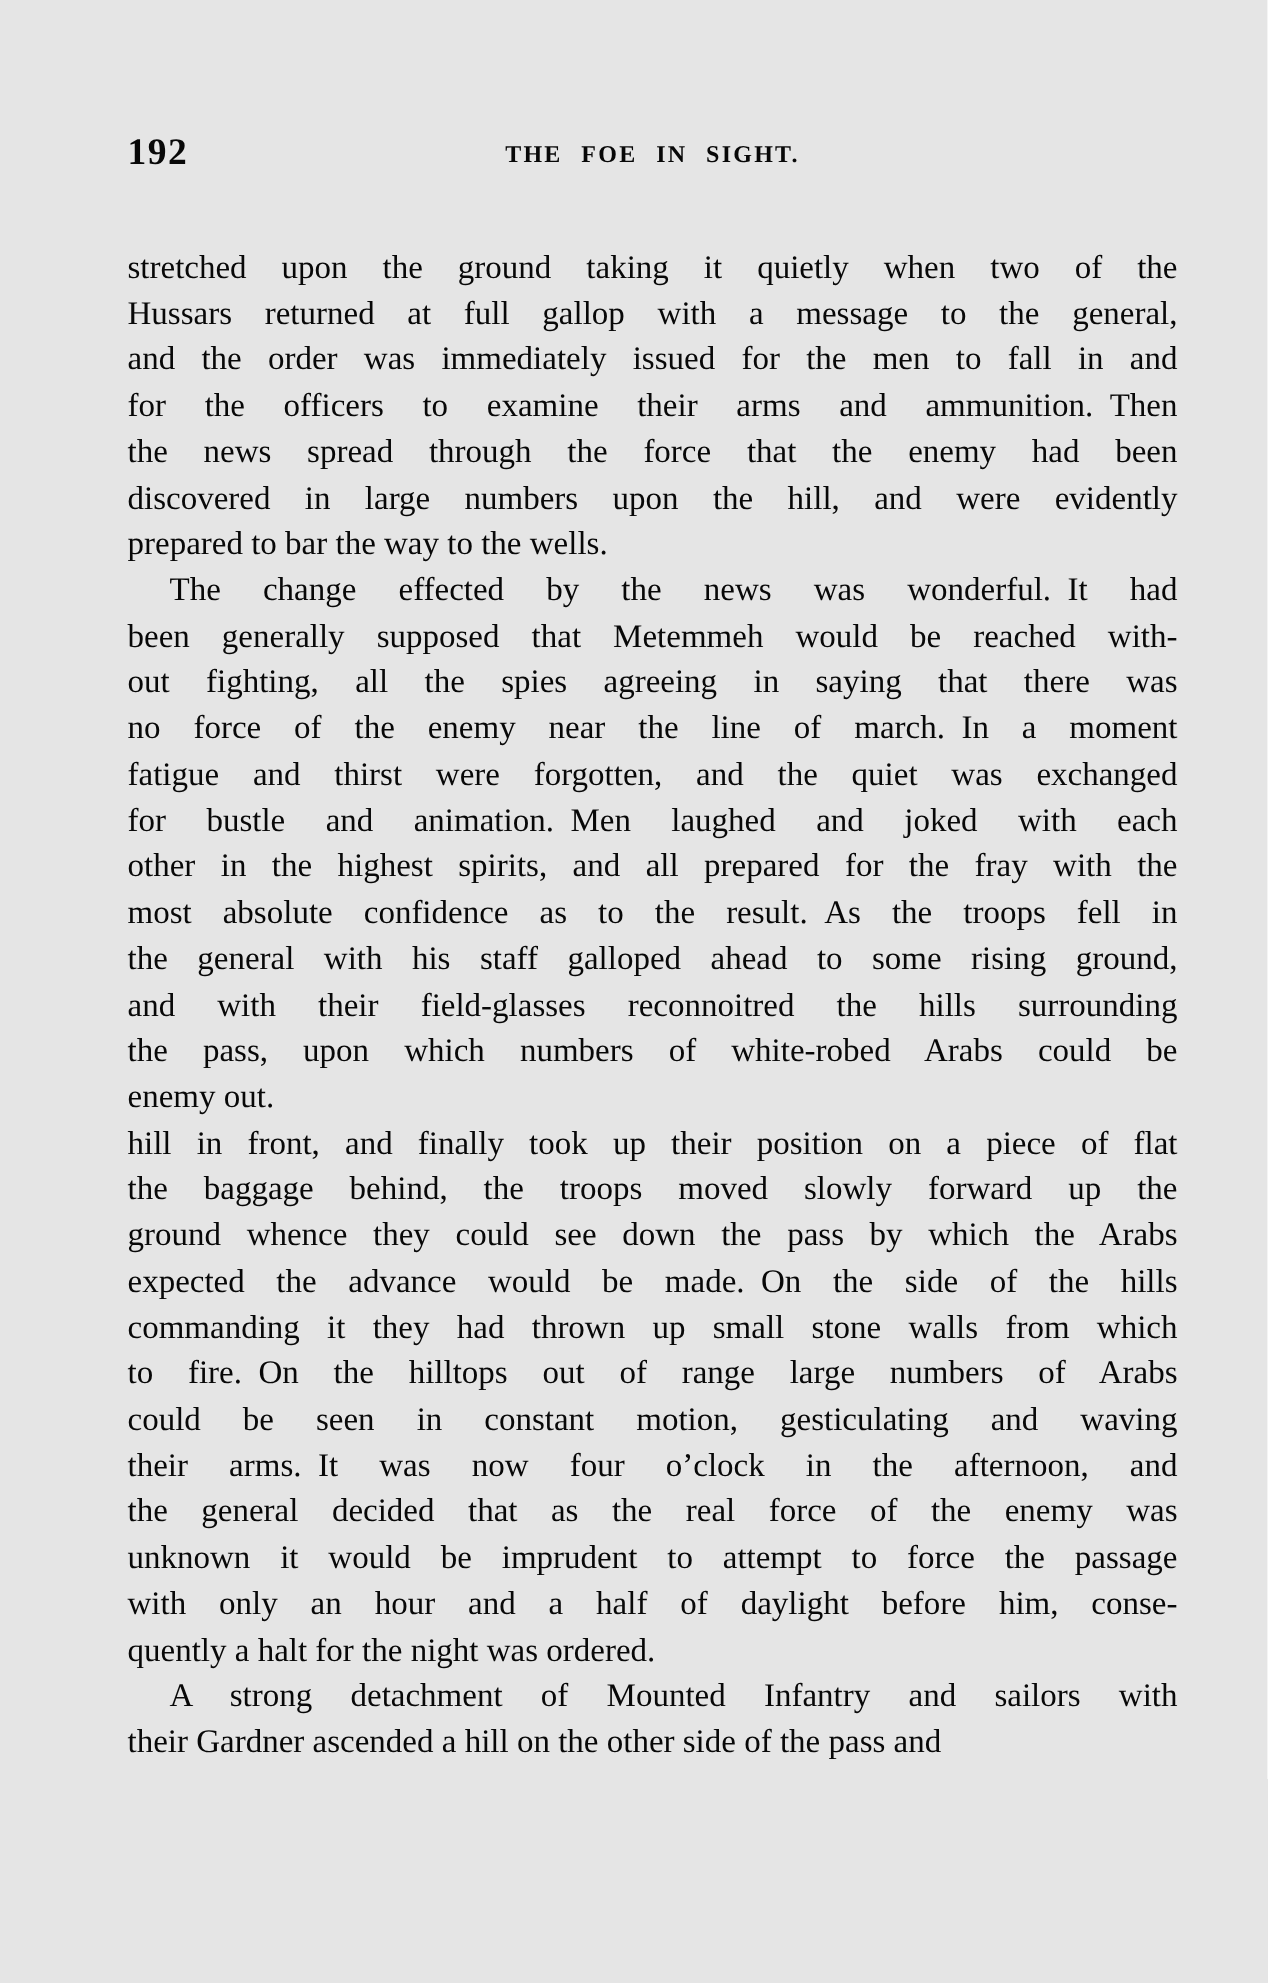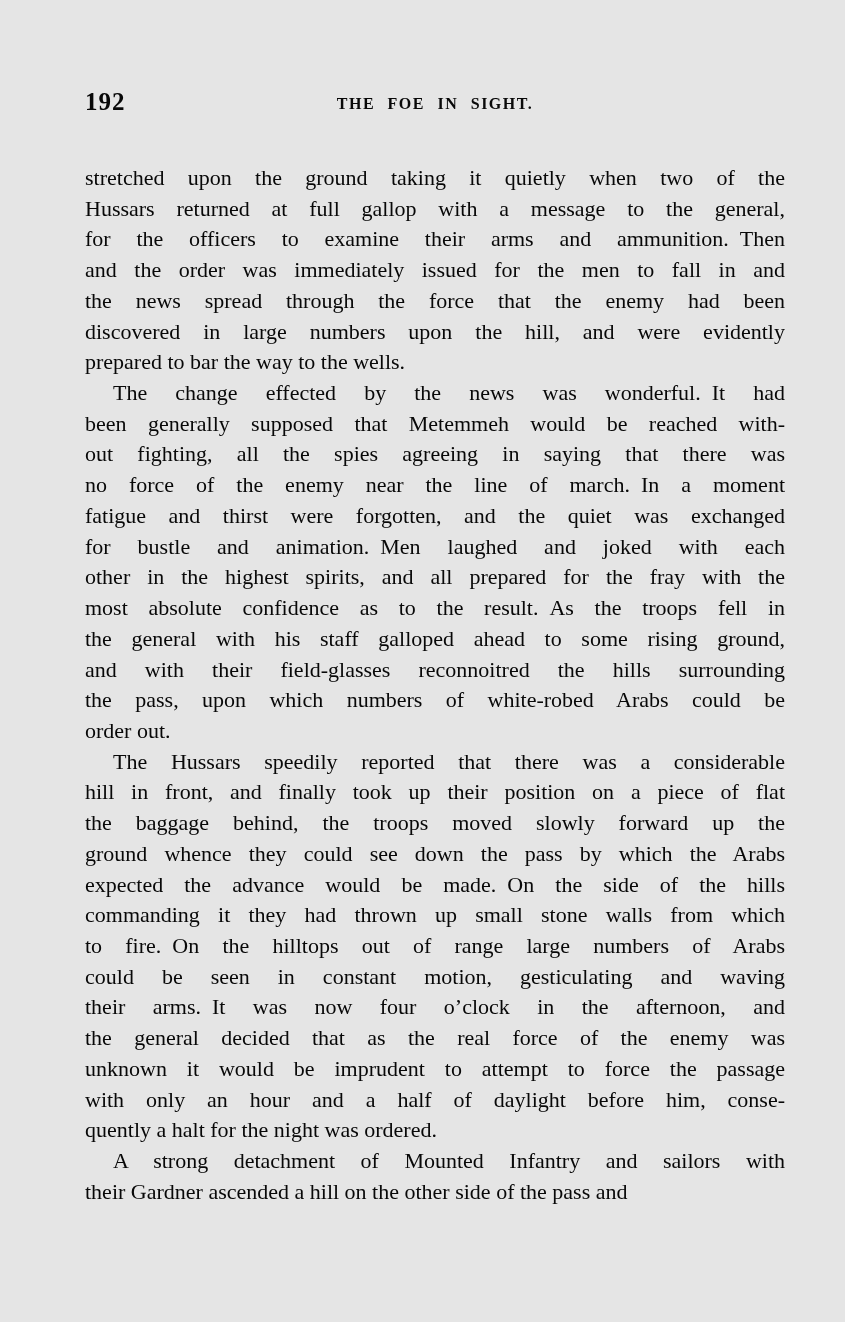--- a/index.html
+++ b/index.html
@@ -76,42 +76,41 @@
 
 <div class="page">
   <div class="running-head">
     <span class="pagenum">192</span>
     <span class="running-title">THE FOE IN SIGHT.</span>
   </div>
   <div class="body-text">
       <div class="para">
         <div class="line">stretched upon the ground taking it quietly when two of the</div>
         <div class="line">Hussars returned at full gallop with a message to the general,</div>
+        <div class="line">and the order was immediately issued for the men to fall in and</div>
         <div class="line">for the officers to examine their arms and ammunition. Then</div>
-        <div class="line">and the order was immediately issued for the men to fall in and</div>
         <div class="line">the news spread through the force that the enemy had been</div>
         <div class="line">discovered in large numbers upon the hill, and were evidently</div>
         <div class="line last">prepared to bar the way to the wells.</div>
       </div>
       <div class="para">
         <div class="line indent">The change effected by the news was wonderful. It had</div>
         <div class="line">been generally supposed that Metemmeh would be reached with-</div>
         <div class="line">out fighting, all the spies agreeing in saying that there was</div>
         <div class="line">no force of the enemy near the line of march. In a moment</div>
         <div class="line">fatigue and thirst were forgotten, and the quiet was exchanged</div>
         <div class="line">for bustle and animation. Men laughed and joked with each</div>
         <div class="line">other in the highest spirits, and all prepared for the fray with the</div>
         <div class="line">most absolute confidence as to the result. As the troops fell in</div>
         <div class="line">the general with his staff galloped ahead to some rising ground,</div>
         <div class="line">and with their field-glasses reconnoitred the hills surrounding</div>
         <div class="line">the pass, upon which numbers of white-robed Arabs could be</div>
-        <div class="line last">order out.</div>
+        <div class="line last">enemy out.</div>
       </div>
       <div class="para">
-        <div class="line indent">The Hussars speedily reported that there was a considerable</div>
         <div class="line">hill in front, and finally took up their position on a piece of flat</div>
         <div class="line">the baggage behind, the troops moved slowly forward up the</div>
         <div class="line">ground whence they could see down the pass by which the Arabs</div>
         <div class="line">expected the advance would be made. On the side of the hills</div>
         <div class="line">commanding it they had thrown up small stone walls from which</div>
         <div class="line">to fire. On the hilltops out of range large numbers of Arabs</div>
         <div class="line">could be seen in constant motion, gesticulating and waving</div>
         <div class="line">their arms. It was now four o’clock in the afternoon, and</div>
         <div class="line">the general decided that as the real force of the enemy was</div>
         <div class="line">unknown it would be imprudent to attempt to force the passage</div>

